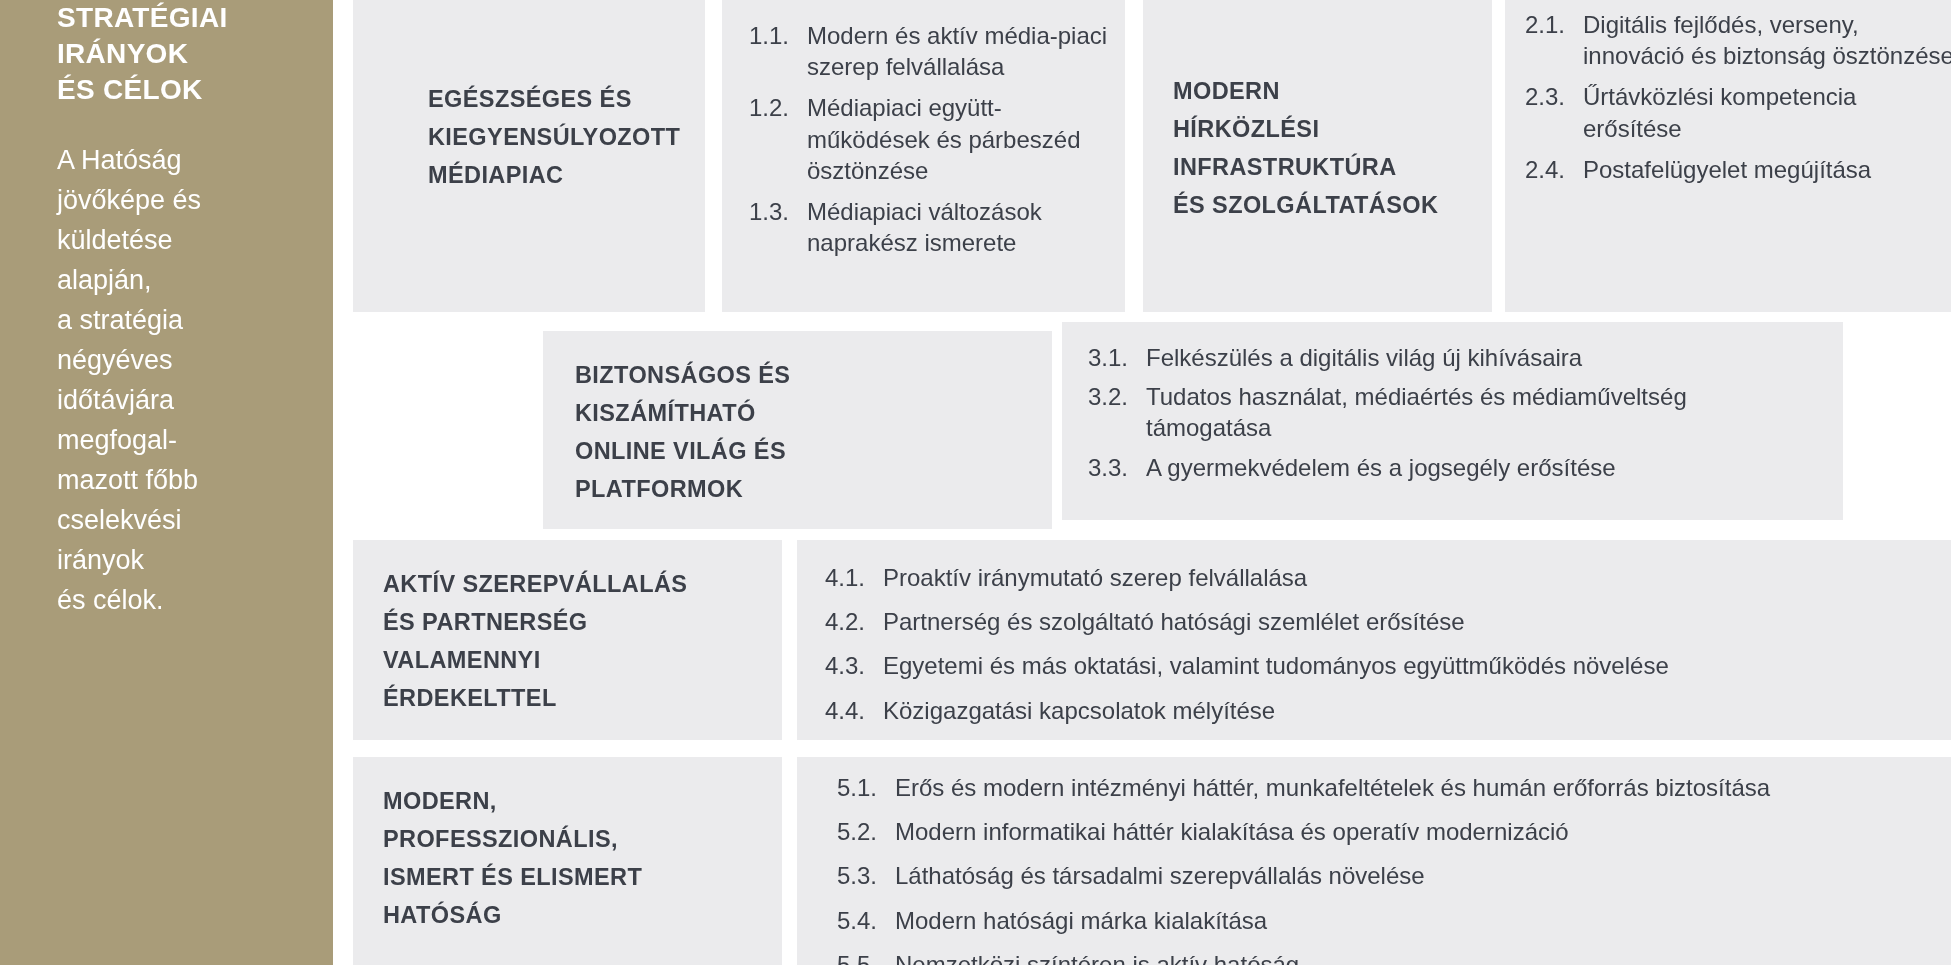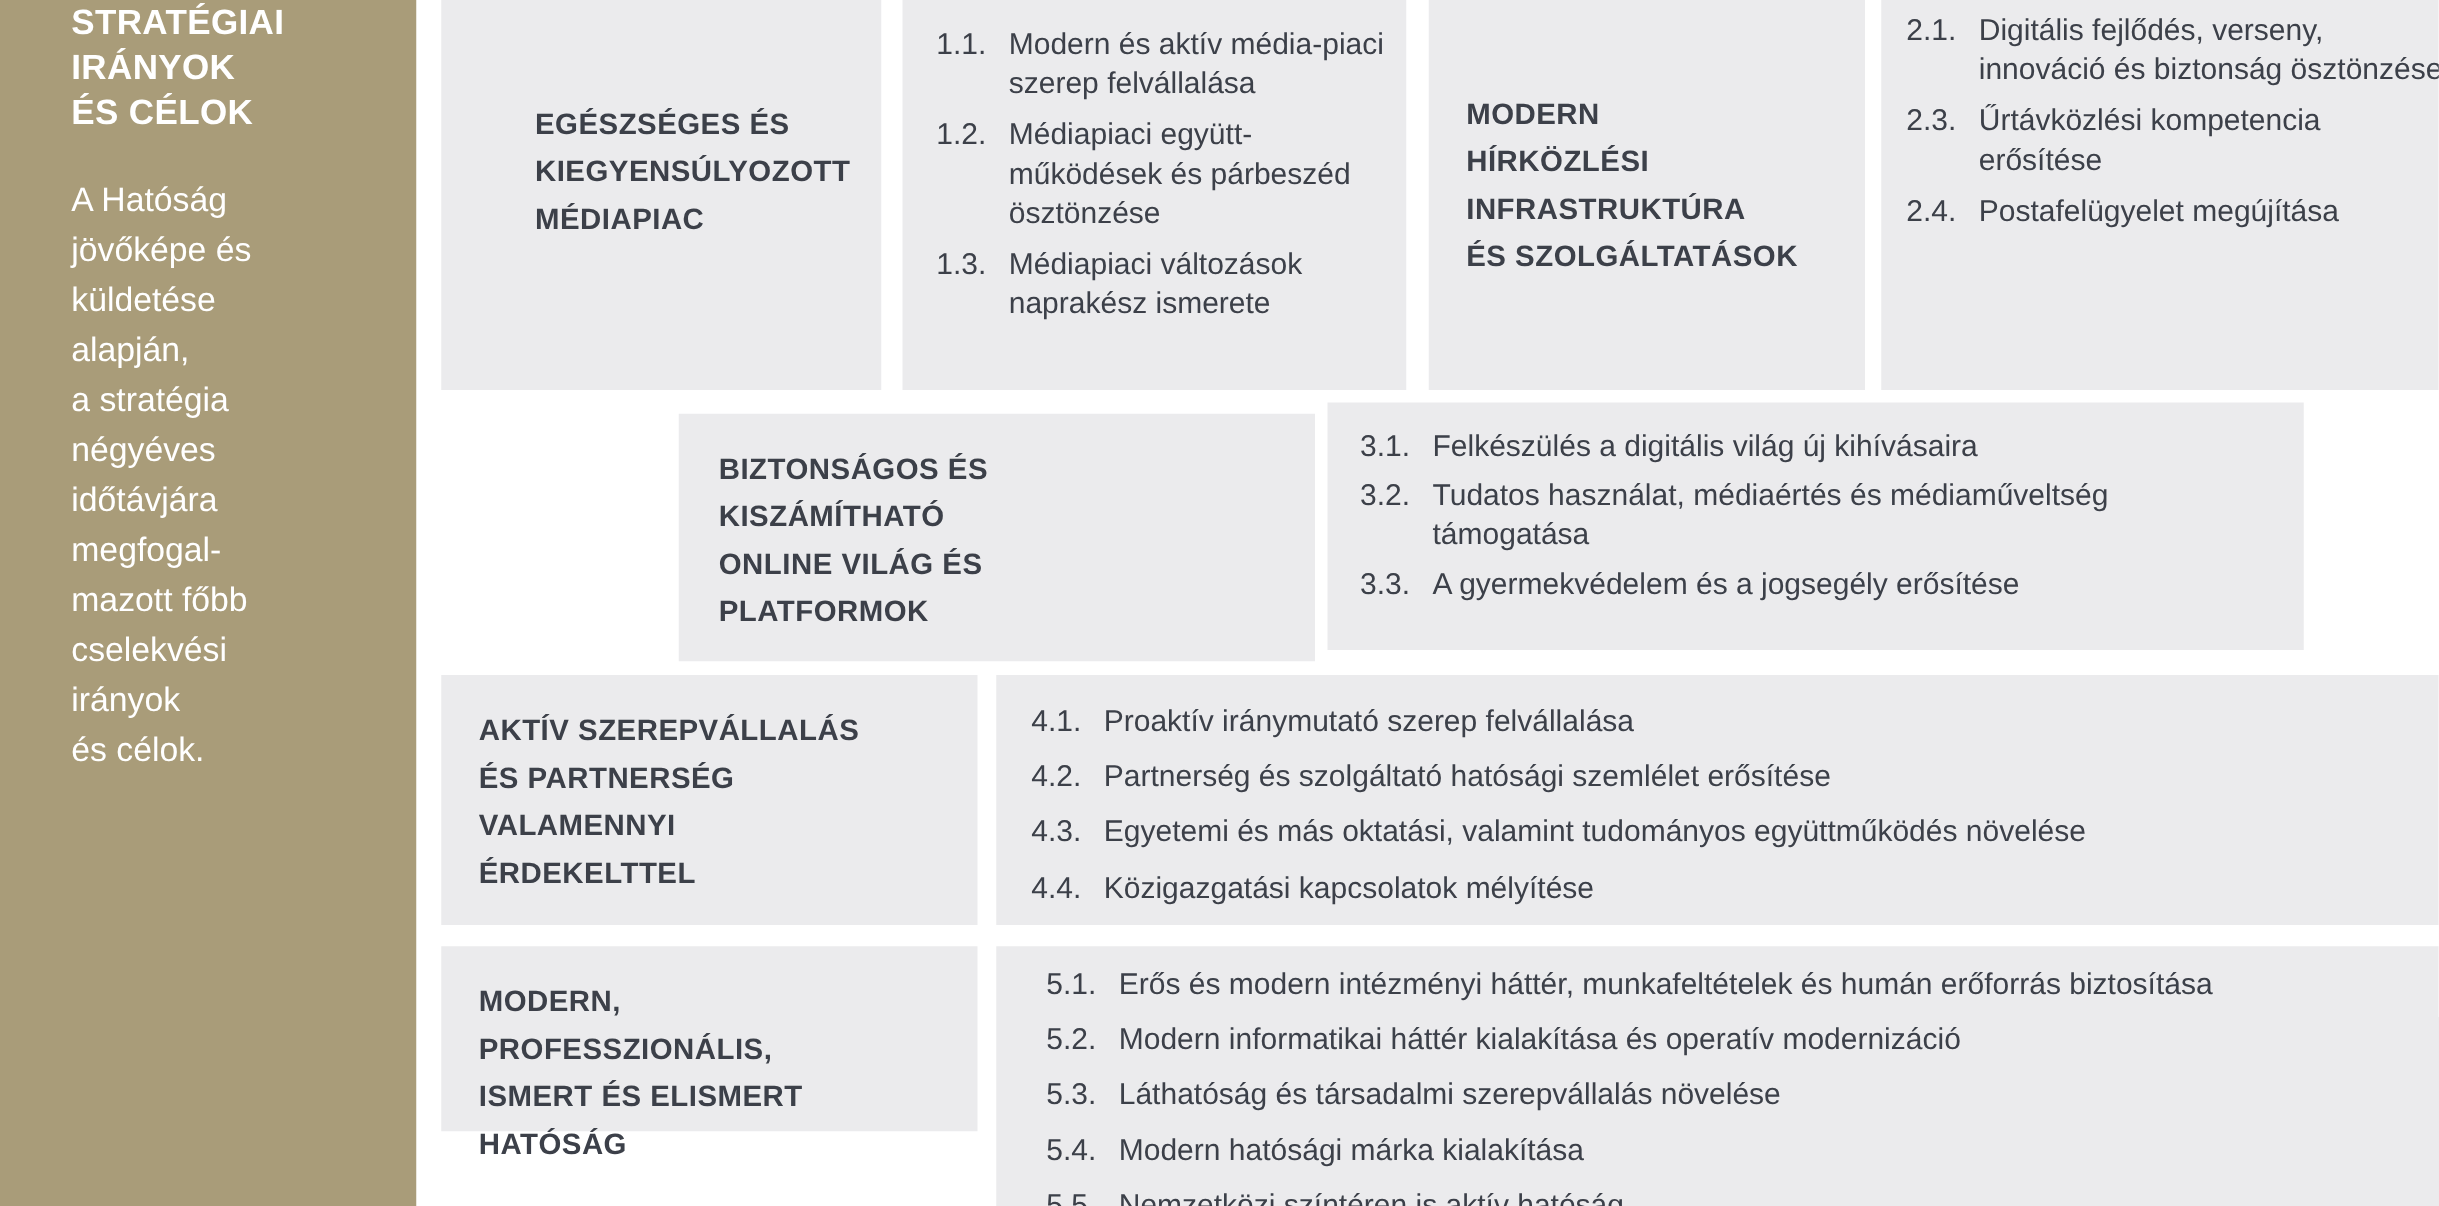--- a/index.html
+++ b/index.html
@@ -115,21 +115,21 @@
 
   
   #card-4-title { left: 353px;  top: 540px; width: 429px; height: 200px; }
   #card-4-title .card-title { position: absolute; left: 30px; top: 25px; width: 400px; }
 
   #card-4-list  { left: 797px;  top: 540px; width: 1154px; height: 200px; }
   #card-4-list .obj-list { position: absolute; left: 28px; top: 22px; width: 1110px; }
   #card-4-list .obj-item { margin-bottom: 13px; }
 
   
-  #card-5-title { left: 353px;  top: 757px; width: 429px; height: 148px; }
+  #card-5-title { left: 353px;  top: 757px; width: 429px; height: 208px; }
   #card-5-title .card-title { position: absolute; left: 30px; top: 25px; width: 400px; }
 
   #card-5-list  { left: 797px;  top: 757px; width: 1154px; height: 208px; }
   #card-5-list .obj-list { position: absolute; left: 28px; top: 15px; width: 1120px; }
   #card-5-list .obj-item { margin-bottom: 13px; margin-left: 12px; }
 </style>
 </head>
 <body>
 
 <div id="page">

